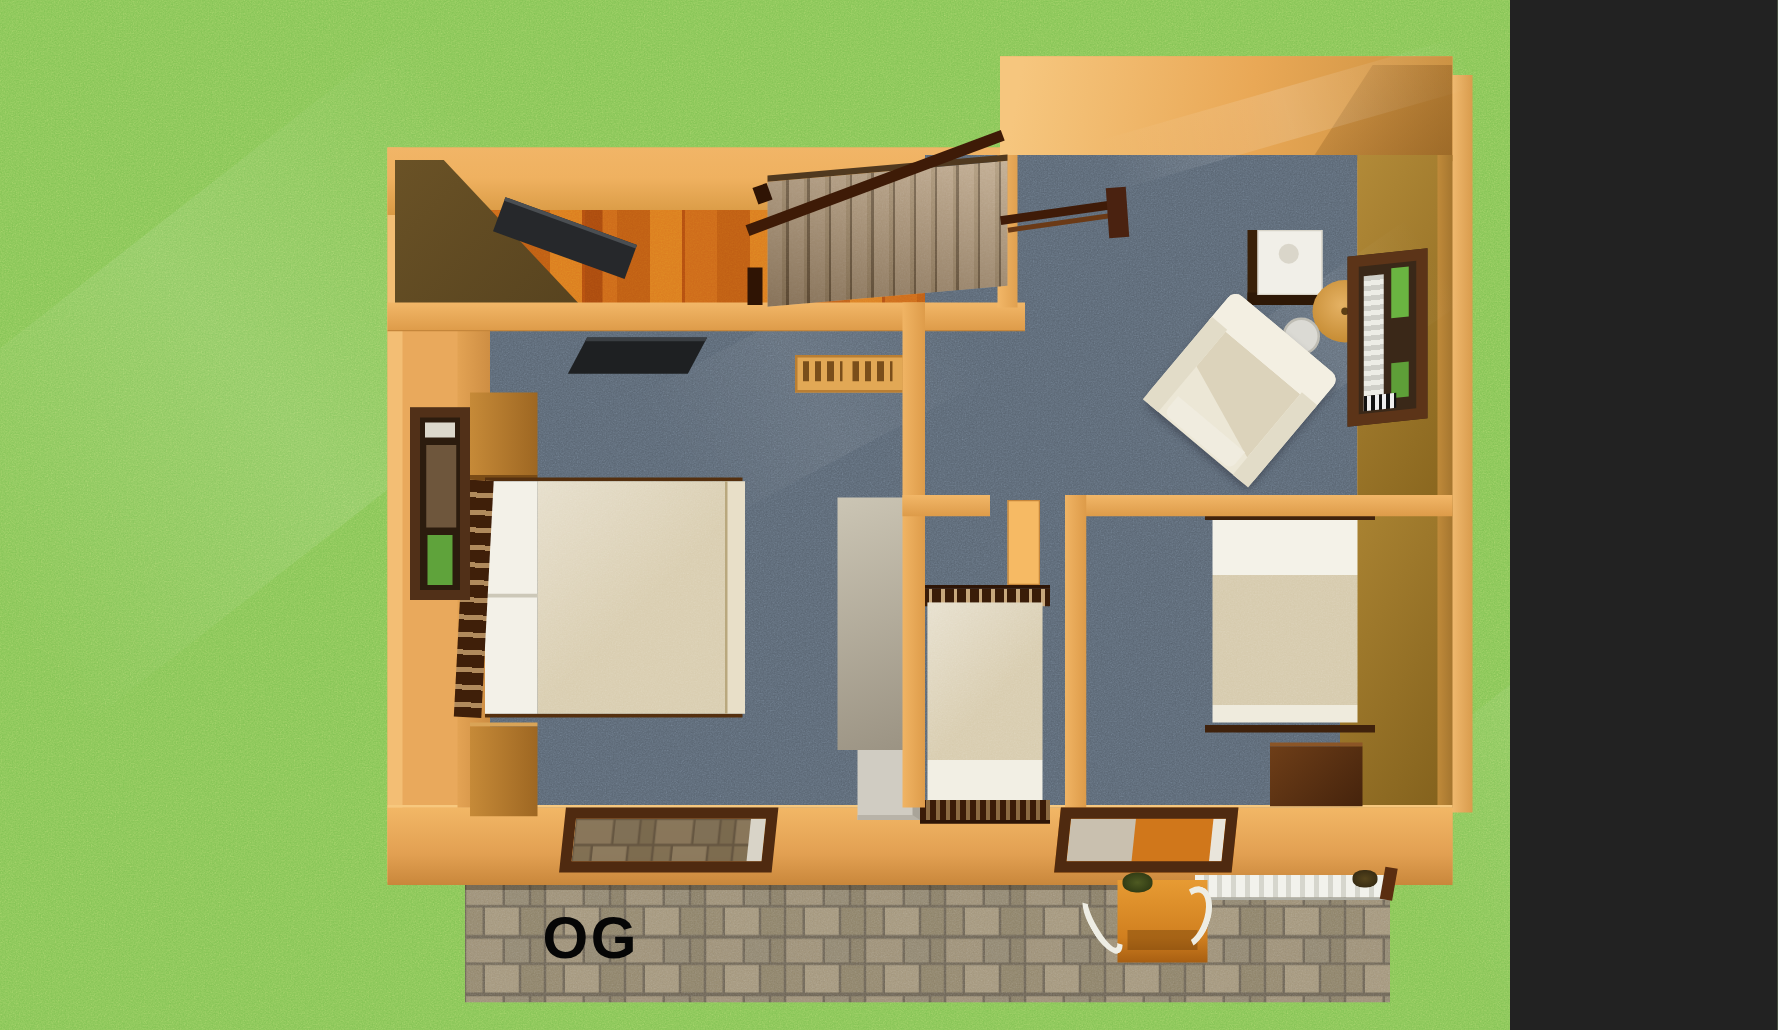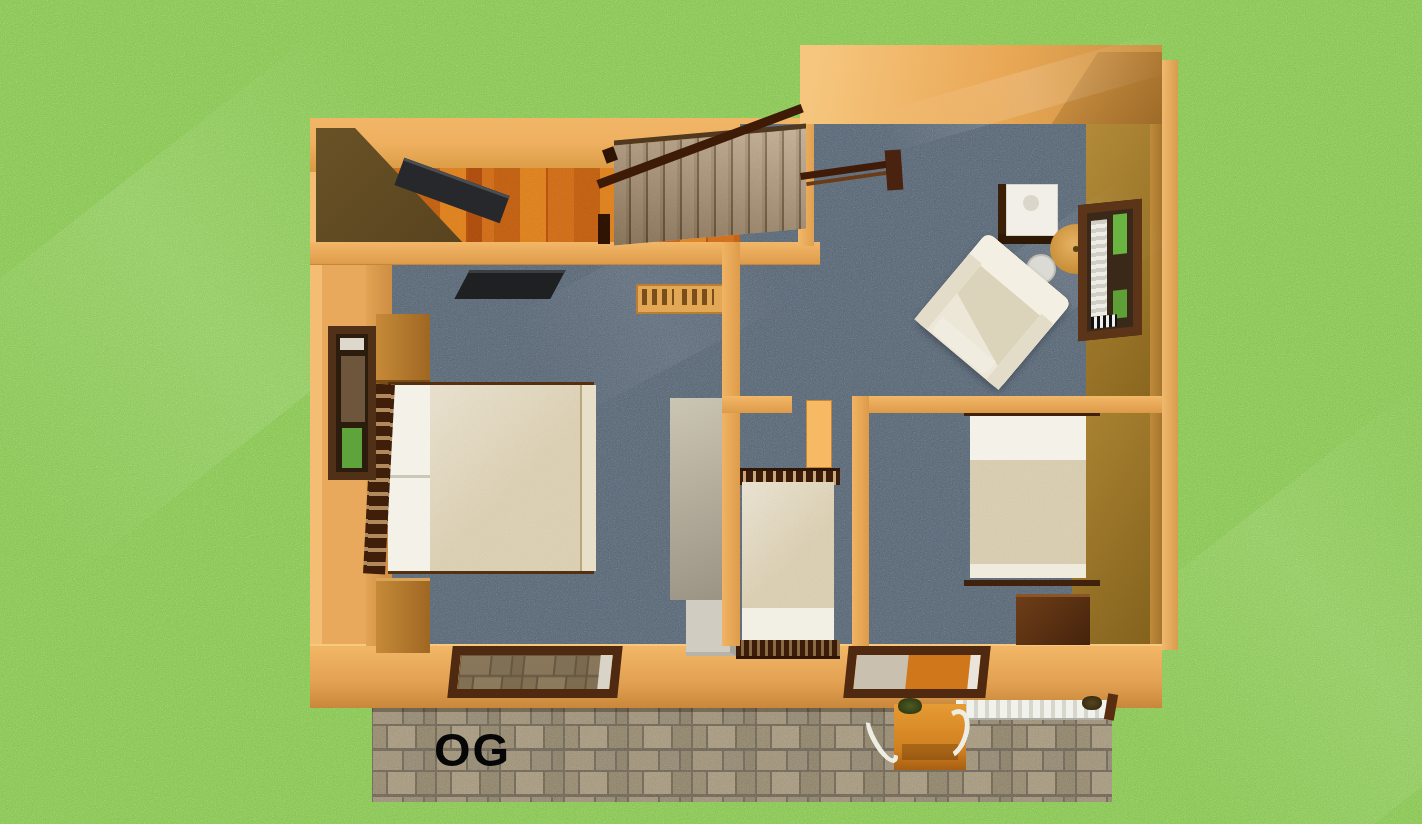--- a/index.html
+++ b/index.html
@@ -1,16 +1,16 @@
 <!DOCTYPE html>
 <html><head>
 <meta charset="utf-8">
 <style>
   html,body{margin:0;padding:0;background:#222;font-family:"Liberation Sans",sans-serif;}
-  #canvas{position:relative;width:1422px;height:824px;overflow:hidden;background:#15803d;}
+  #canvas{position:relative;width:1208px;height:824px;overflow:hidden;background:#15803d;}
   .abs{position:absolute;}
   .tex{position:absolute;inset:0;width:100%;height:100%;pointer-events:none;mix-blend-mode:overlay;}
   .noevt{pointer-events:none;}
   #floor-label{font-weight:800;font-size:47px;letter-spacing:2px;color:#060606;line-height:1;}
 </style>
 </head>
 <body>
 
 <svg width="0" height="0" style="position:absolute">
   <defs>

